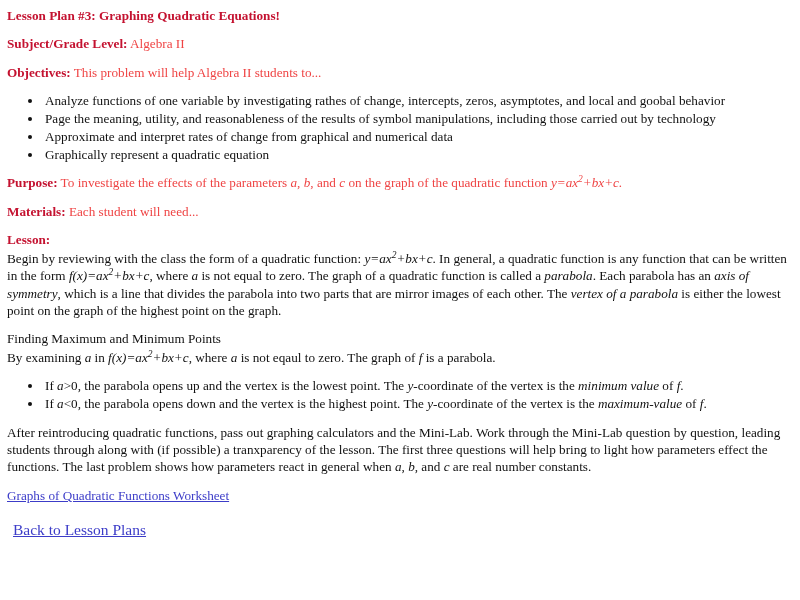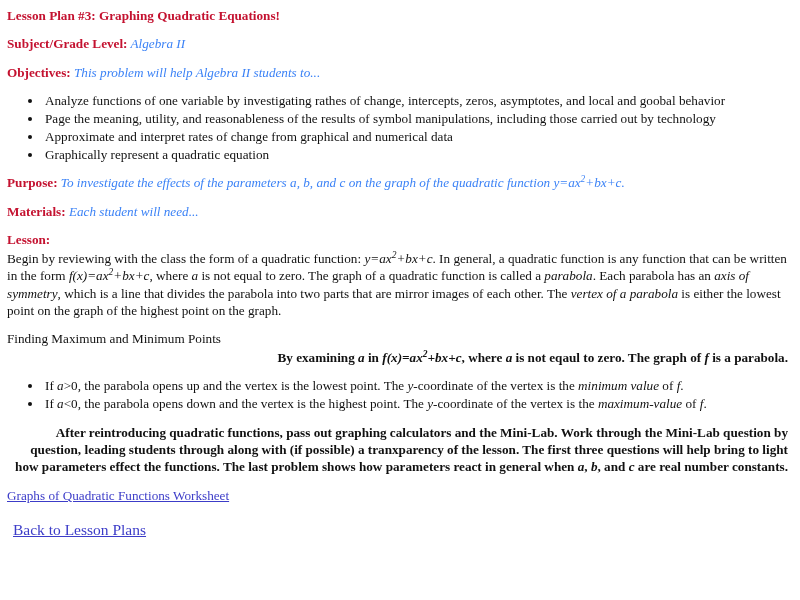--- a/index.html
+++ b/index.html
@@ -19,28 +19,26 @@
   .page {
     padding: 7px 12px 0 7px;
     box-sizing: border-box;
   }
   .redhead {
     color: #c41230;
     font-weight: bold;
     margin: 0 0 11px 0;
   }
   .redhead .plain {
-    color: #3b82f6;
+    color: #ef4444;
     font-weight: normal;
-    font-style: italic;
   }
   p.body-para {
     margin: 0 0 11px 0;
-    text-align: right;
-    font-weight: bold;
+    text-align: left;
   }
   ul.bullets {
     margin: 0 0 11px 0;
     padding-left: 36px;
     list-style-type: disc;
   }
   ul.bullets li {
     margin: 0 0 0.5px 0;
     padding-left: 2px;
   }

